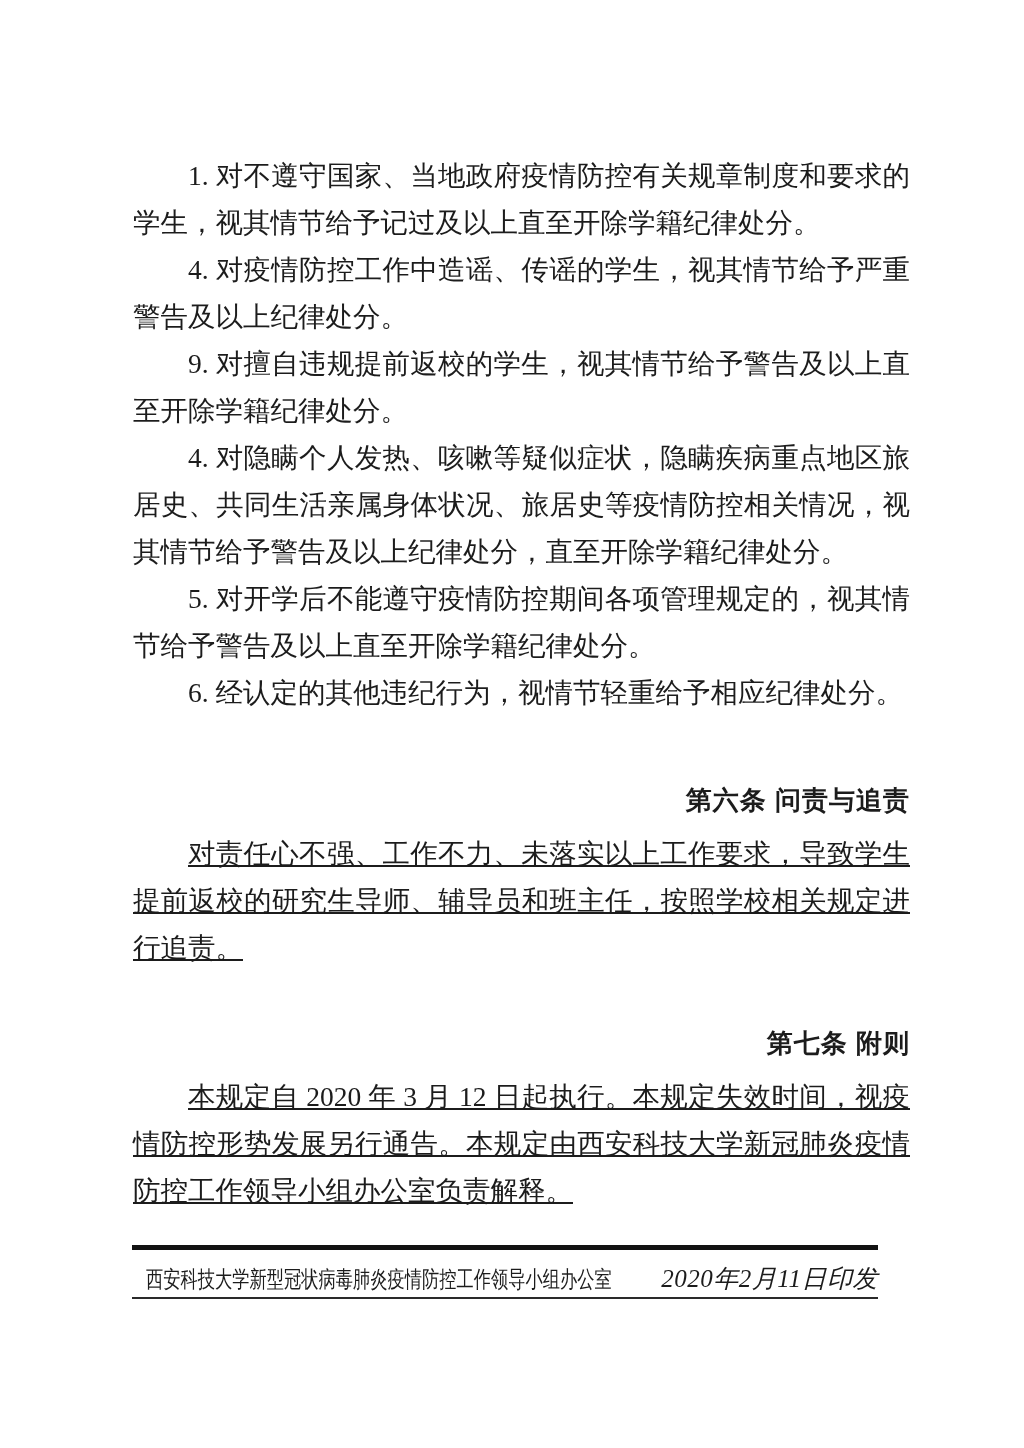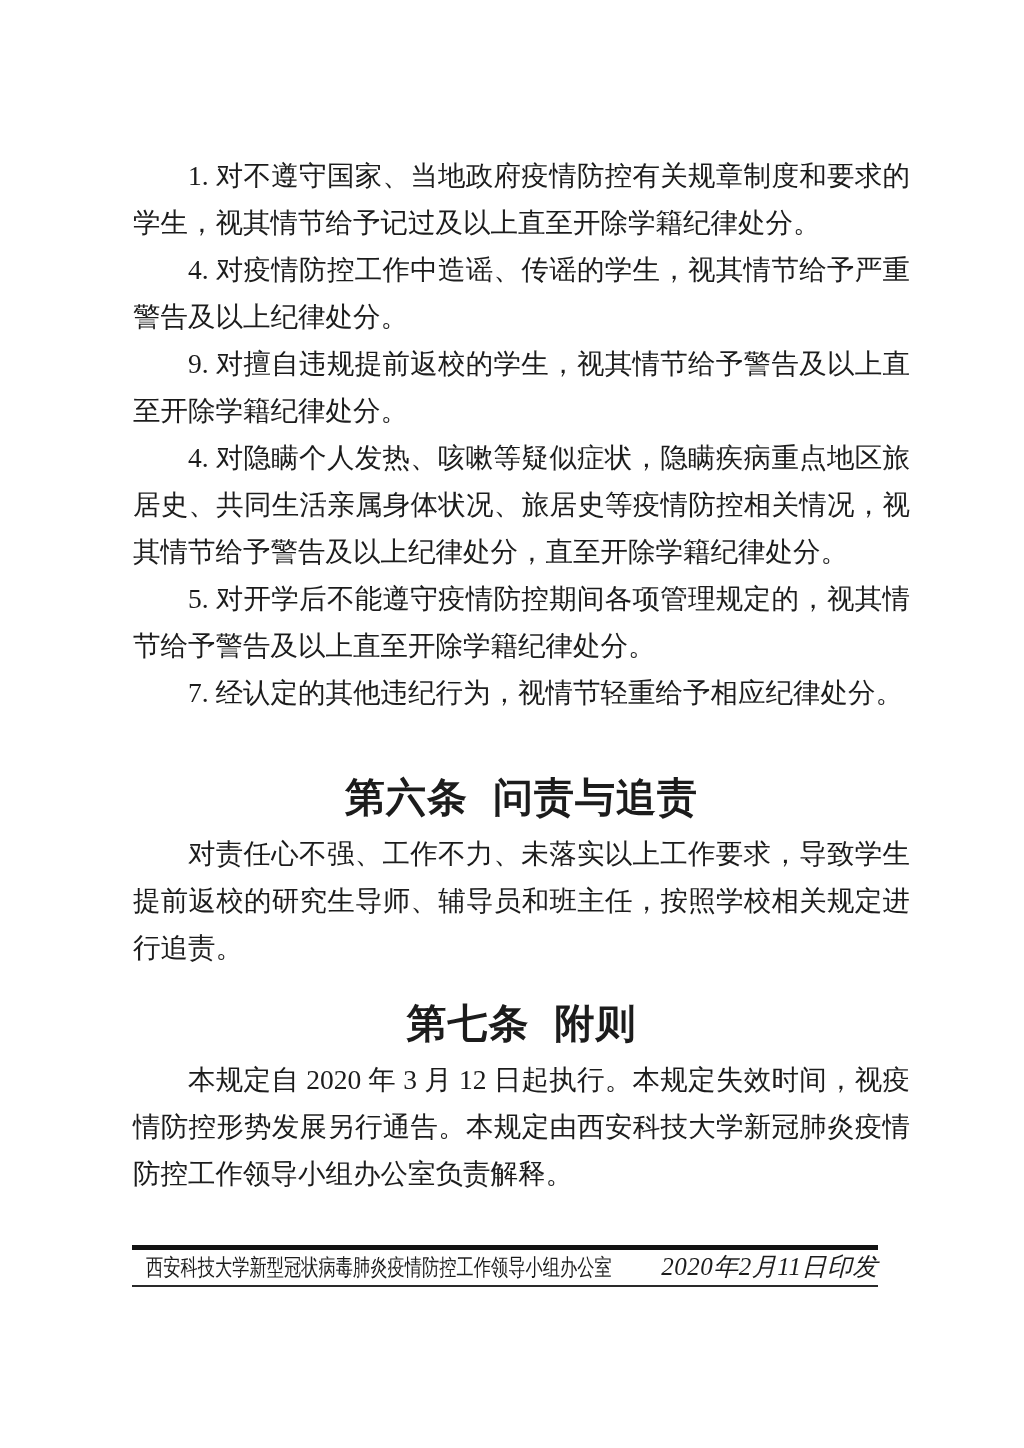--- a/index.html
+++ b/index.html
@@ -27,49 +27,49 @@
     line-height: 47px;
     text-align: justify;
     text-justify: inter-character;
   }
   .body-text {
     margin: 0;
     text-indent: 2em;
   }
   .section-heading {
     margin: 0;
-    font-family: Liberation Mono, monospace;
+    font-family: Liberation Sans, sans-serif;
     font-weight: bold;
-    font-size: 40px;
+    font-size: 26px;
     line-height: 47px;
-    text-align: center;
+    text-align: right;
     text-indent: 0;
     letter-spacing: 1px;
   }
   .heading-article6 { margin-top: 61px; }
-  .heading-article7 { margin-top: 32px; }
-  .para-after-heading { margin-top: 6px; }
+  .heading-article7 { margin-top: 49px; }
+  .para-after-heading { margin-top: 6px; text-decoration: underline; }
   .page-footer {
     position: absolute;
     left: 132px;
     top: 1245px;
     width: 746px;
     font-family: "Liberation Serif", "DejaVu Serif", serif;
   }
   .rule-thick {
     height: 5px;
     background: #121212;
   }
   .rule-thin {
     height: 2px;
     background: #2a2a2a;
   }
   .footer-row {
     position: relative;
-    height: 35px;
+    height: 47px;
   }
   .footer-issuer {
     position: absolute;
     left: 14px;
     bottom: 2px;
     font-size: 23px;
     white-space: nowrap;
     transform: scaleX(0.75);
     transform-origin: left bottom;
   }
@@ -88,21 +88,21 @@
 
 <div class="page">
 
   <main class="content">
 
     <p class="body-text">1. 对不遵守国家、当地政府疫情防控有关规章制度和要求的学生，视其情节给予记过及以上直至开除学籍纪律处分。</p>
     <p class="body-text">4. 对疫情防控工作中造谣、传谣的学生，视其情节给予严重警告及以上纪律处分。</p>
     <p class="body-text">9. 对擅自违规提前返校的学生，视其情节给予警告及以上直至开除学籍纪律处分。</p>
     <p class="body-text">4. 对隐瞒个人发热、咳嗽等疑似症状，隐瞒疾病重点地区旅居史、共同生活亲属身体状况、旅居史等疫情防控相关情况，视其情节给予警告及以上纪律处分，直至开除学籍纪律处分。</p>
     <p class="body-text">5. 对开学后不能遵守疫情防控期间各项管理规定的，视其情节给予警告及以上直至开除学籍纪律处分。</p>
-    <p class="body-text">7. 经认定的其他违纪行为，视情节轻重给予相应纪律处分。</p>
+    <p class="body-text">6. 经认定的其他违纪行为，视情节轻重给予相应纪律处分。</p>
 
     <h2 class="section-heading heading-article6">第六条 问责与追责</h2>
 
     <p class="body-text para-after-heading">对责任心不强、工作不力、未落实以上工作要求，导致学生提前返校的研究生导师、辅导员和班主任，按照学校相关规定进行追责。</p>
 
     <h2 class="section-heading heading-article7">第七条 附则</h2>
 
     <p class="body-text para-after-heading">本规定自 2020 年 3 月 12 日起执行。本规定失效时间，视疫情防控形势发展另行通告。本规定由西安科技大学新冠肺炎疫情防控工作领导小组办公室负责解释。</p>
 
   </main>

